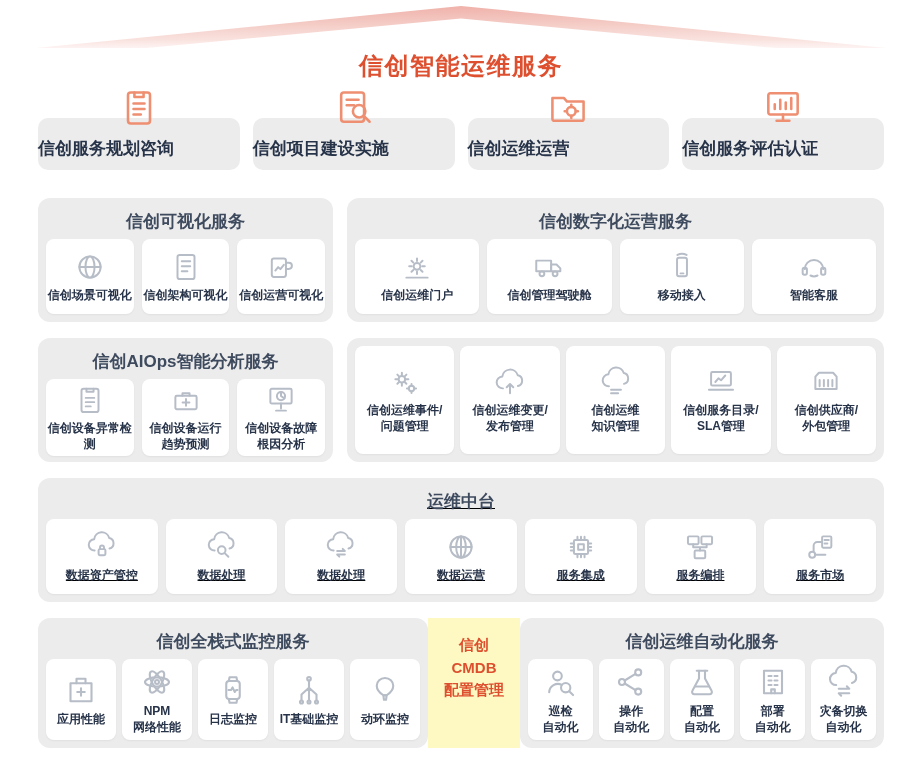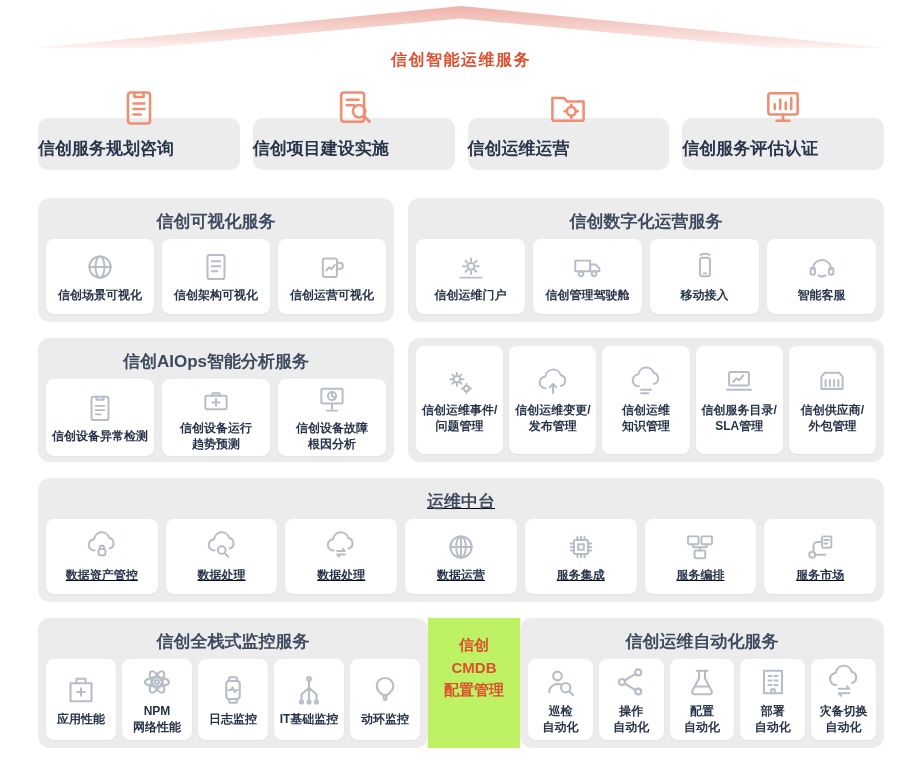--- a/index.html
+++ b/index.html
@@ -9,21 +9,21 @@
     width:922px; height:760px; position:relative; overflow:hidden;
     font-family:"Liberation Sans","DejaVu Sans",sans-serif;
   }
   .roof {
     position:absolute; left:36px; top:6px; width:850px; height:42px;
     background:linear-gradient(180deg, var(--roof_pink,#EFB2AA) 0%, #F9E2DE 80%, #FDF3F2 100%);
     clip-path:polygon(0% 100%, 50% 0%, 100% 100%, 87% 100%, 50% 30%, 13% 100%);
   }
   .main-title {
     position:absolute; top:50px; left:0; width:100%; text-align:center;
-    font-size:16px; font-weight:bold; letter-spacing:1.5px; color:var(--accent,#DD4F2E);
+    font-size:24px; font-weight:bold; letter-spacing:1.5px; color:var(--accent,#DD4F2E);
   }
   .top-row { position:absolute; top:118px; left:38px; width:846px; display:flex; gap:13px; }
   .top-box {
     flex:1; position:relative; height:52px; background:var(--panel_bg,#ECECEC);
     border-radius:10px; display:flex; align-items:center; justify-content:flex-start; padding-top:8px;
   }
   .top-box .icon { position:absolute; top:-32px; left:50%; transform:translateX(-50%); color:var(--icon_orange,#EE8F72); line-height:0; }
   .top-box .icon svg { width:44px; height:44px; }
   .top-label { font-size:17px; font-weight:bold; color:var(--label,#273349); white-space:nowrap; }
 
@@ -48,25 +48,25 @@
     display:flex; flex-direction:column; align-items:center; justify-content:center;
     padding:4px 0; box-shadow:0 1px 2px rgba(0,0,0,0.05);
   }
   .card .icon { color:var(--icon_gray,#B7BDC7); line-height:0; }
   .card .icon svg { width:34px; height:34px; }
   .row4 .card .icon svg { width:36px; height:36px; }
   .card-label {
     margin-top:4px; font-size:12px; font-weight:bold; color:var(--label,#273349);
     text-align:center; white-space:pre-line; line-height:1.3;
   }
-  .w-vis, .w-aiops { flex:none; width:356px; }
+  .w-vis, .w-aiops { flex:none; width:295px; }
   .w-flex { flex:1; }
   .w-mon { flex:none; width:390px; }
   .w-auto { flex:none; width:364px; }
-  .cmdb { flex:none; width:92px; display:flex; justify-content:center; align-items:flex-start; padding-top:16px; background:#bef264; }
+  .cmdb { flex:none; width:92px; display:flex; justify-content:center; align-items:flex-start; padding-top:16px; background:#fef9c3; }
   .cmdb-label {
     font-size:15px; font-weight:bold; color:var(--accent,#DD4F2E);
     text-align:center; white-space:pre-line; line-height:1.5;
   }
 </style>
 </head>
 <body>
 
 <div class="roof"></div>
 <div class="main-title">信创智能运维服务</div>

